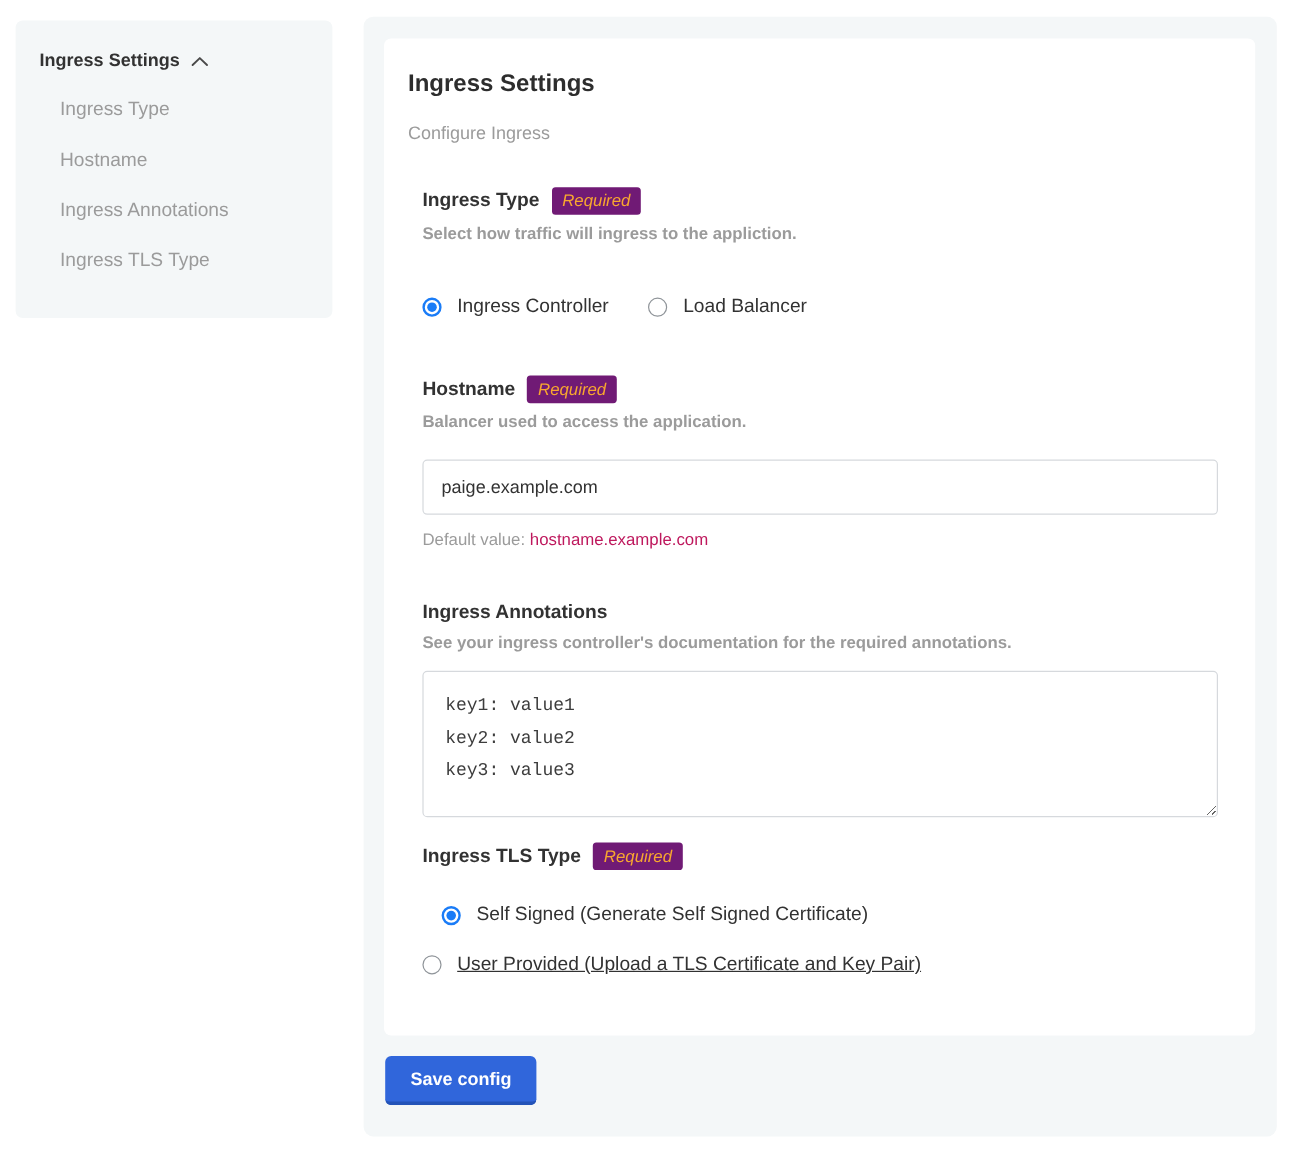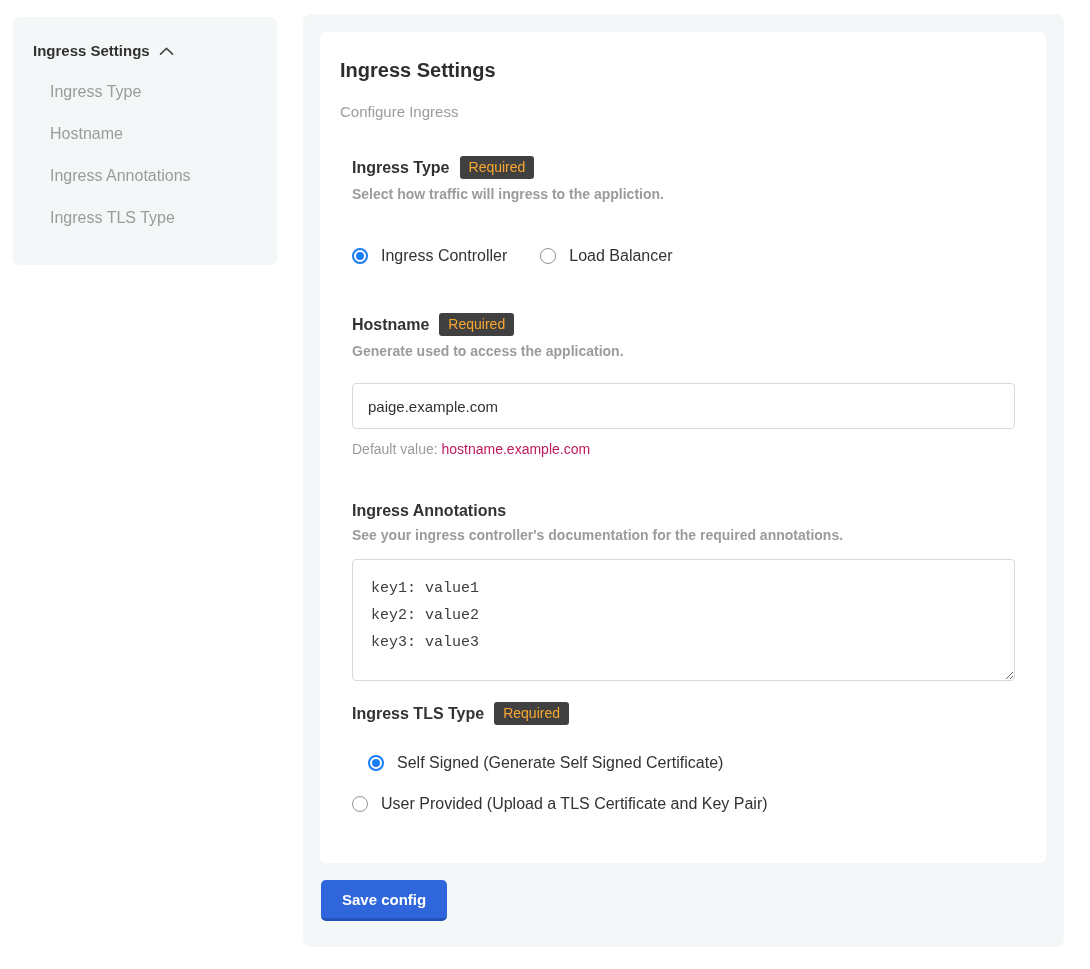--- a/index.html
+++ b/index.html
@@ -56,24 +56,25 @@
   .mt-group-1 { margin-top: 36px; }
   .mt-group-2 { margin-top: 48px; }
   .mt-group-3 { margin-top: 45px; }
   .mt-group-4 { margin-top: 21px; }
 
   .label-row { display: flex; align-items: center; gap: 10px; }
   .field-label { font-size: 16px; font-weight: bold; color: #323232; }
   .required-badge {
     font-size: 14px;
     color: #f8a72f;
-    background: #404040;
+    background: #701a75;
     padding: 3px 9px 4px;
     border-radius: 3px;
     line-height: 16px;
+    font-style: italic;
   }
   .help-text { margin-top: 7px; font-size: 14px; color: #9b9b9b; font-weight: bold; }
 
   
   .radio-row { display: flex; align-items: center; gap: 33px; margin-top: 45px; }
   .radio-option {
     display: flex; align-items: center; gap: 13px;
     font-size: 16px; color: #323232;
     cursor: pointer;
   }
@@ -85,21 +86,21 @@
     position: relative;
   }
   .radio-option.checked .radio-dot { border: 2px solid #1a7cf7; }
   .radio-option.checked .radio-dot::after {
     content: "";
     position: absolute; inset: 2px;
     border-radius: 50%;
     background: #1a7cf7;
   }
   .radio-stack-1 { margin-top: 29px; padding-left: 16px; }
-  .radio-stack-2 { margin-top: 23px; }
+  .radio-stack-2 { margin-top: 23px; text-decoration: underline; }
 
   
   .text-input {
     margin-top: 24px;
     width: 100%; height: 46px;
     border: 1px solid #d6d9dd;
     border-radius: 4px;
     padding: 4px 15px;
     font-size: 15px;
     font-family: "Liberation Sans", sans-serif;
@@ -185,21 +186,21 @@
           <span>Load Balancer</span>
         </label>
       </div>
     </div>
 
     <div class="form-group mt-group-2">
       <div class="label-row">
         <span class="field-label">Hostname</span>
         <span class="required-badge">Required</span>
       </div>
-      <p class="help-text">Generate used to access the application.</p>
+      <p class="help-text">Balancer used to access the application.</p>
       <input type="text" class="text-input" value="paige.example.com" style="">
       <p class="default-line">
         <span class="default-prefix">Default value:</span>
         <span class="default-value">hostname.example.com</span>
       </p>
     </div>
 
     <div class="form-group mt-group-3">
       <div class="label-row">
         <span class="field-label">Ingress Annotations</span>

